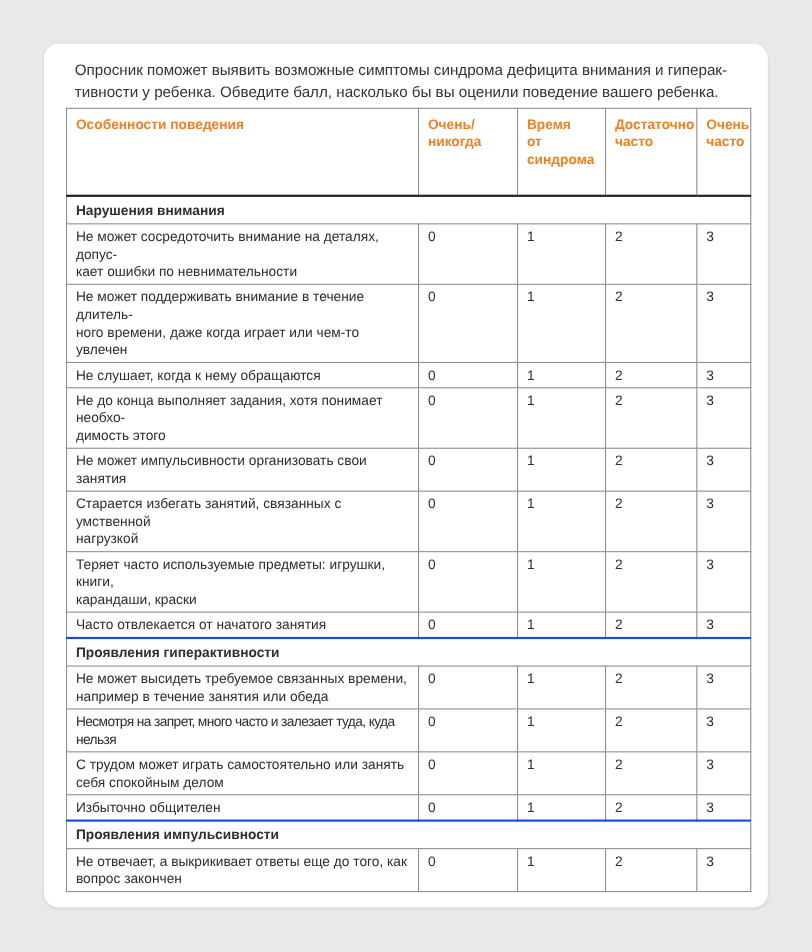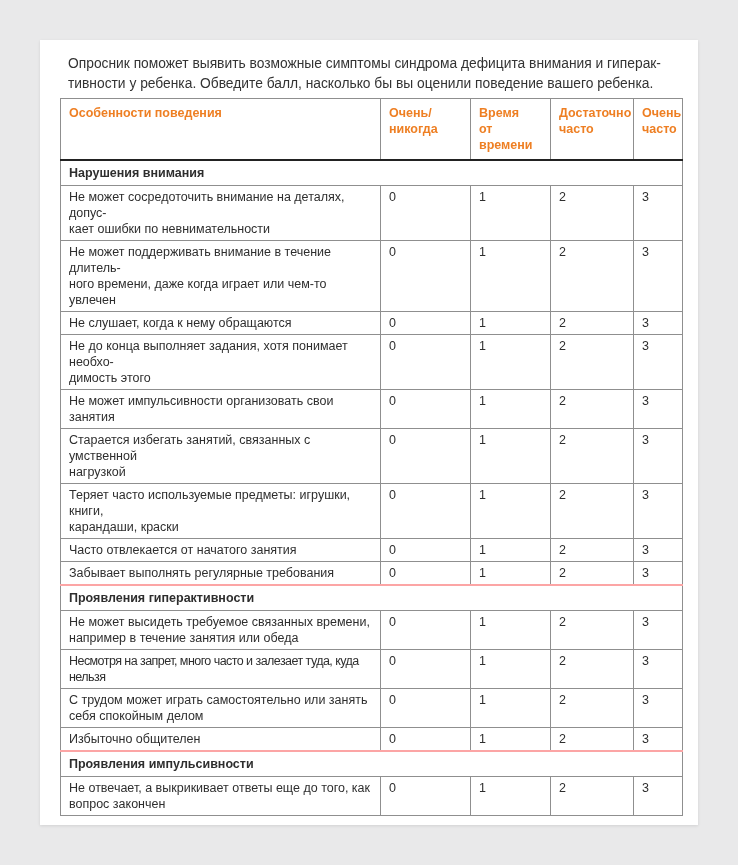--- a/index.html
+++ b/index.html
@@ -9,20 +9,21 @@
     font-family: "Liberation Sans", "DejaVu Sans", sans-serif;
     color: #2e2e2e;
   }
   .card {
     position: absolute;
     left: 40px; top: 40px;
     width: 658px; height: 785px;
     background: #ffffff;
     box-shadow: 0 1px 3px rgba(0,0,0,0.10);
     padding: 14px 16px 18px 20px;
+    border-radius: 13px;
   }
   .intro {
     margin-left: 8px;
     margin-bottom: 5px;
     font-size: 13.8px;
     line-height: 19.5px;
     white-space: pre-line;
     color: #333333;
   }
   table.quiz {
@@ -41,26 +42,26 @@
     text-align: left;
     font-size: 12.5px;
     line-height: 16px;
     padding: 3px 6px 3px 8px;
   }
   table.quiz th {
     color: #ee7f23;
     font-weight: bold;
     white-space: pre-line;
     padding-top: 6px;
-    padding-bottom: 6px;
+    padding-bottom: 24px;
     border-bottom: 2px solid #222222;
   }
   tr.section-row td {
     font-weight: bold;
-    border-top: 2px solid #fca5a5;
+    border-top: 2px solid #1d4ed8;
     padding-top: 4px;
     padding-bottom: 4px;
   }
   td.q { white-space: pre-line; }
   td.condensed-1 { letter-spacing: -0.2px; }
   td.condensed-2 { letter-spacing: -0.55px; }
 </style>
 </head>
 <body>
 
@@ -76,21 +77,21 @@
         <col class="c2">
         <col class="c3">
         <col class="c4">
     </colgroup>
     <thead>
       <tr>
         <th>Особенности поведения</th>
         <th>Очень/
 никогда</th>
         <th>Время
-от времени</th>
+от синдрома</th>
         <th>Достаточно
 часто</th>
         <th>Очень
 часто</th>
       </tr>
     </thead>
     <tbody>
 
       <tr class="section-row">
         <td colspan="5">Нарушения внимания</td>
@@ -150,27 +151,20 @@
         <td class="s">2</td>
         <td class="s">3</td>
       </tr>
       <tr>
         <td class="q">Часто отвлекается от начатого занятия</td>
         <td class="s">0</td>
         <td class="s">1</td>
         <td class="s">2</td>
         <td class="s">3</td>
       </tr>
-      <tr>
-        <td class="q">Забывает выполнять регулярные требования</td>
-        <td class="s">0</td>
-        <td class="s">1</td>
-        <td class="s">2</td>
-        <td class="s">3</td>
-      </tr>
 
       <tr class="section-row">
         <td colspan="5">Проявления гиперактивности</td>
       </tr>
 
       <tr>
         <td class="q">Не может высидеть требуемое связанных времени,
 например в течение занятия или обеда</td>
         <td class="s">0</td>
         <td class="s">1</td>

